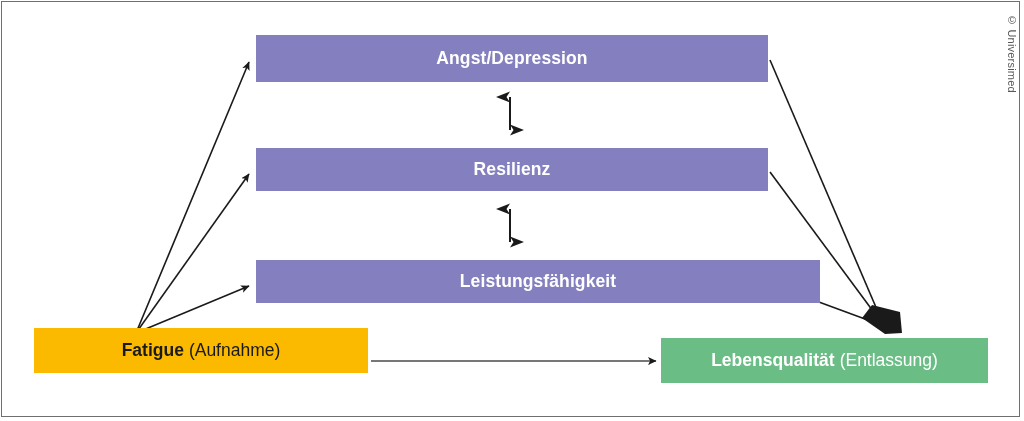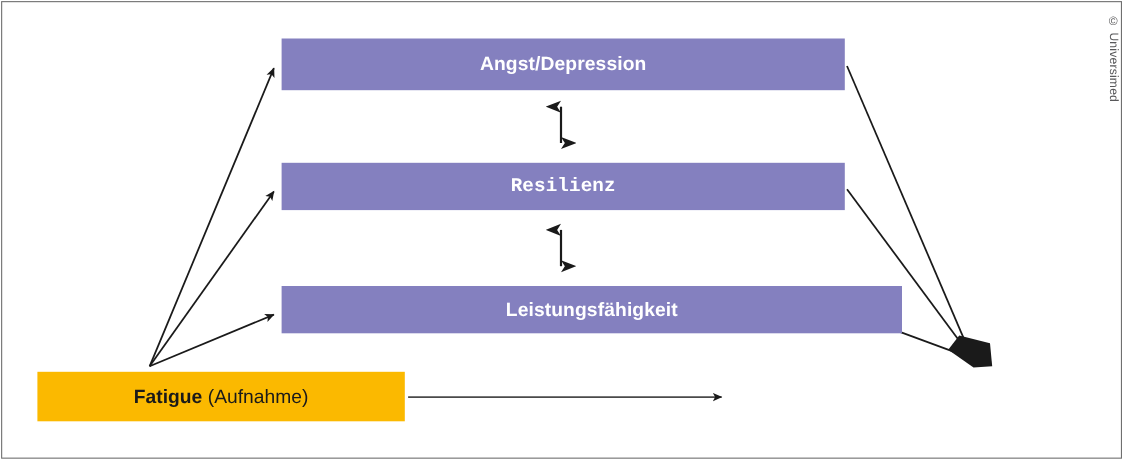--- a/index.html
+++ b/index.html
@@ -71,23 +71,23 @@
     height: 120px;
     color: #58585a;
     font-size: 11px;
     letter-spacing: 0.2px;
     writing-mode: vertical-rl;
     text-orientation: mixed;
     white-space: nowrap;
     line-height: 16px;
   }
   #n-angst   { left: 256px; top: 35px;  width: 512px; height: 47px; }
-  #n-resil   { left: 256px; top: 148px; width: 512px; height: 43px; font-family: Liberation Mono, monospace; }
+  #n-resil   { left: 256px; top: 148px; width: 512px; height: 43px; }
   #n-leist   { left: 256px; top: 260px; width: 564px; height: 43px; }
-  #n-fatigue { left: 34px;  top: 338px; width: 334px; height: 45px; }
+  #n-fatigue { left: 34px;  top: 328px; width: 334px; height: 45px; }
   #n-lq      { left: 661px; top: 338px; width: 327px; height: 45px; }
 </style>
 </head>
 <body>
 
 <div id="figure">
 
   <div class="frame"></div>
 
   <svg class="svg-layer" viewBox="0 0 1024 421">
@@ -150,16 +150,21 @@
   <div id="n-leist" class="node node-purple">
     <span>Leistungsfähigkeit</span>
   </div>
 
   <div id="n-fatigue" class="node node-orange">
     <span>
       <span class="lbl-strong">Fatigue</span><span class="lbl-space"></span><span class="lbl-normal">(Aufnahme)</span>
     </span>
   </div>
 
+  <div id="n-lq" class="node node-green">
+    <span>
+      <span class="lbl-strong">Lebensqualität</span><span class="lbl-space"></span><span class="lbl-normal">(Entlassung)</span>
+    </span>
+  </div>
 
   <div class="copyright">© Universimed</div>
 
 </div>
 
 </body></html>

